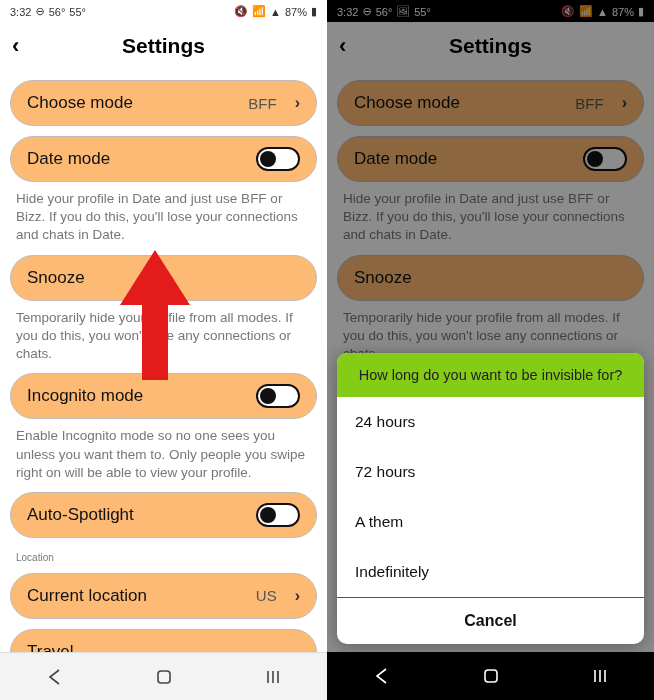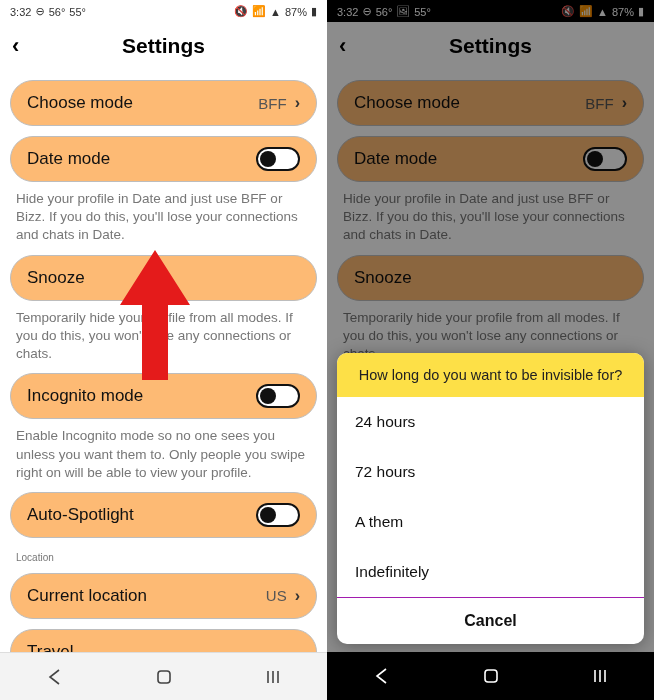--- a/index.html
+++ b/index.html
@@ -9,34 +9,34 @@
   .phone.right .dim { position: absolute; inset: 0; background: rgba(0,0,0,.45); z-index: 5; }
   .statusbar { height: 22px; display: flex; justify-content: space-between; align-items: center; padding: 0 10px; font-size: 11px; font-weight: 500; color: #333; }
   .phone.right .statusbar { background: #000; color: #fff; }
   .sb-left, .sb-right { display: flex; align-items: flex-end; gap: 4px; }
   .header { display: flex; align-items: center; justify-content: center; position: relative; height: 48px; }
   .header .back { position: absolute; left: 12px; font-size: 22px; font-weight: 700; }
   .header .title { font-size: 21px; font-weight: 700; }
   .content { padding: 0 10px 70px 10px; }
   .pill { border: 1px solid #bdbdbd; border-radius: 26px; height: 46px; display: flex; align-items: center; justify-content: space-between; padding: 0 16px; margin-top: 10px; background: #fdba74; }
   .pill .label { font-size: 17px; color: #111; }
-  .pill .right { display: flex; align-items: center; gap: 8px; }
+  .pill .right { display: flex; align-items: center; gap: 18px; }
   .pill .value { font-size: 15px; color: #555; }
   .chev { font-weight: 800; color: #333; }
   .desc { font-size: 13.5px; color: #777; line-height: 1.35; padding: 8px 6px 0 6px; }
   .section { font-size: 10px; color: #777; padding: 14px 6px 0 6px; }
   .toggle { width: 44px; height: 24px; border: 2px solid #111; border-radius: 14px; position: relative; background: #fff; }
   .toggle .knob { width: 16px; height: 16px; background: #111; border-radius: 50%; position: absolute; top: 2px; left: 2px; }
   .navbar { position: absolute; bottom: 0; left: 0; right: 0; height: 48px; background: #f3f3f3; display: flex; align-items: center; justify-content: space-around; border-top: 1px solid #ddd; z-index: 20; }
   .phone.right .navbar { background: #000; border-top: none; }
   .nav-btn { width: 80px; height: 32px; display: flex; align-items: center; justify-content: center; color: #333; }
   .phone.right .nav-btn { color: #fff; }
   .arrow { position: absolute; z-index: 30; pointer-events: none; }
   .sheet { position: absolute; left: 10px; right: 10px; bottom: 56px; background: #fff; border-radius: 10px; overflow: hidden; z-index: 10; box-shadow: 0 2px 18px rgba(0,0,0,.35); }
-  .sheet .sheet-title { background: #fde047; text-align: center; font-size: 14.5px; padding: 14px 10px; color: #222; }
+  .sheet .sheet-title { background: #84cc16; text-align: center; font-size: 14.5px; padding: 14px 10px; color: #222; }
   .sheet .opt { padding: 16px 18px; font-size: 15.5px; color: #111; }
   .sheet .cancel { text-align: center; padding: 14px; font-size: 16px; color: #111; border-top: 1px solid #a21caf; font-weight: bold; }
   svg { display: block; }
 </style>
 </head>
 <body>
 
 <div class="phone left">
   <div class="statusbar">
     <div class="sb-left">

